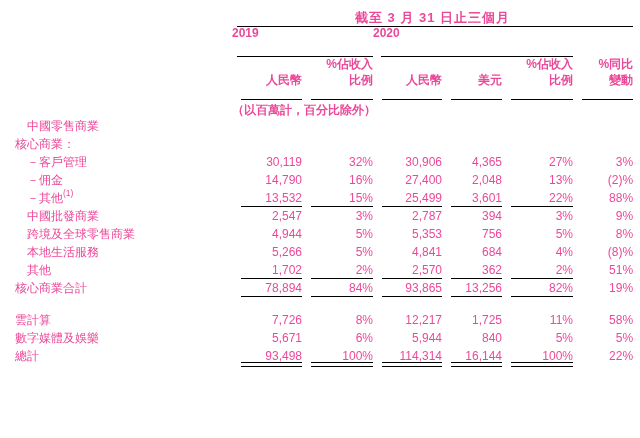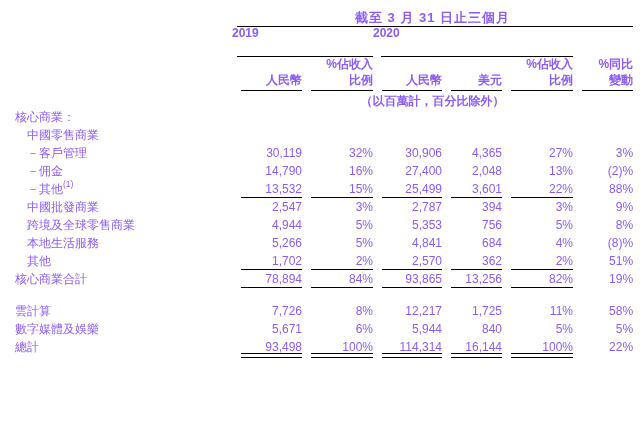--- a/index.html
+++ b/index.html
@@ -1,27 +1,27 @@
 <!DOCTYPE html>
 <html><head>
 <meta charset="utf-8">
 <style>
   html,body{margin:0;padding:0;background:#fff;}
   .page{
     width:640px;height:376px;overflow:hidden;background:#fff;
-    font-family:"Liberation Sans","DejaVu Sans",sans-serif;color:#8b5cf6;
+    font-family:"Liberation Sans","DejaVu Sans",sans-serif;color:#ec4899;
   }
   table{border-collapse:collapse;table-layout:fixed;width:625px;margin:3px 0 0 8px;}
   td{padding:0;position:relative;font-size:12px;line-height:1;vertical-align:bottom;white-space:nowrap;overflow:visible;}
   
   thead td.h{font-weight:bold;}
   td.title{text-align:center;font-size:13px;letter-spacing:1px;padding-bottom:3px;}
   td.grp{text-align:left;padding-bottom:18px;}
-  td.ch{text-align:right;white-space:pre-line;line-height:1.3;padding-bottom:3px;}
-  td.note{text-align:center;padding-bottom:2px;font-weight:bold;}
+  td.ch{text-align:right;white-space:pre-line;line-height:1.3;padding-bottom:12px;}
+  td.note{padding-bottom:2px;font-weight:bold;}
   tr.r1{height:24px;} tr.r2{height:19px;} tr.r3{height:32px;} tr.r4{height:18px;}
   
   .ul-title::after,.ul-grp::after,.ul-grp2::after,.ul-col::after,.u::after{
     content:"";position:absolute;right:0;bottom:0;border-bottom:1px solid #000;
   }
   .ul-title::after{left:5px;}
   .ul-grp::after{left:5px;}
   .ul-grp2::after{left:8px;}
   .ul-col::after{left:9px;}
   .u::after{left:9px;bottom:1px;}
@@ -74,30 +74,30 @@
         <td class="h ch ul-col">%同比
 變動</td>
       </tr>
       <tr class="r4">
         <td></td>
         <td colspan="6" class="h note">（以百萬計，百分比除外）</td>
       </tr>
     </thead>
     <tbody>
         <tr>
+          <td class="lbl ind"><span>中國零售商業</span></td>
+          <td class="num"></td>
+          <td class="num"></td>
+          <td class="num"></td>
+          <td class="num"></td>
+          <td class="num"></td>
+          <td class="num"></td>
+        </tr>
+        <tr>
           <td class="lbl"><span>核心商業：</span></td>
-          <td class="num"></td>
-          <td class="num"></td>
-          <td class="num"></td>
-          <td class="num"></td>
-          <td class="num"></td>
-          <td class="num"></td>
-        </tr>
-        <tr>
-          <td class="lbl ind"><span>中國零售商業</span></td>
           <td class="num"></td>
           <td class="num"></td>
           <td class="num"></td>
           <td class="num"></td>
           <td class="num"></td>
           <td class="num"></td>
         </tr>
         <tr>
           <td class="lbl ind"><span>－客戶管理</span></td>
           <td class="num">30,119</td>

